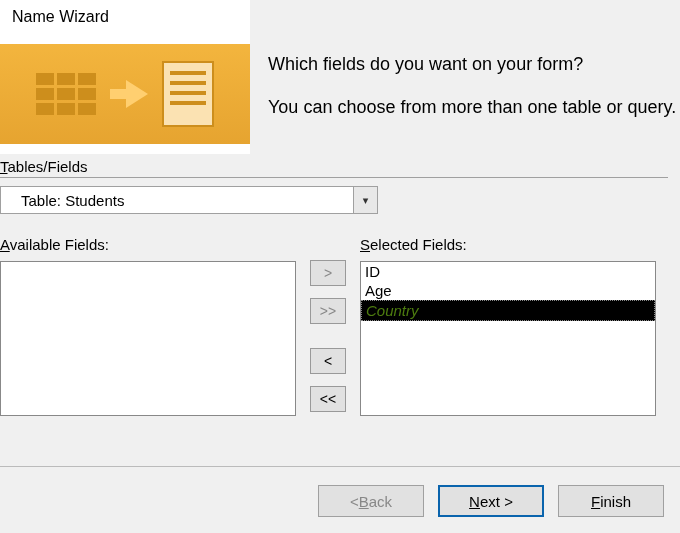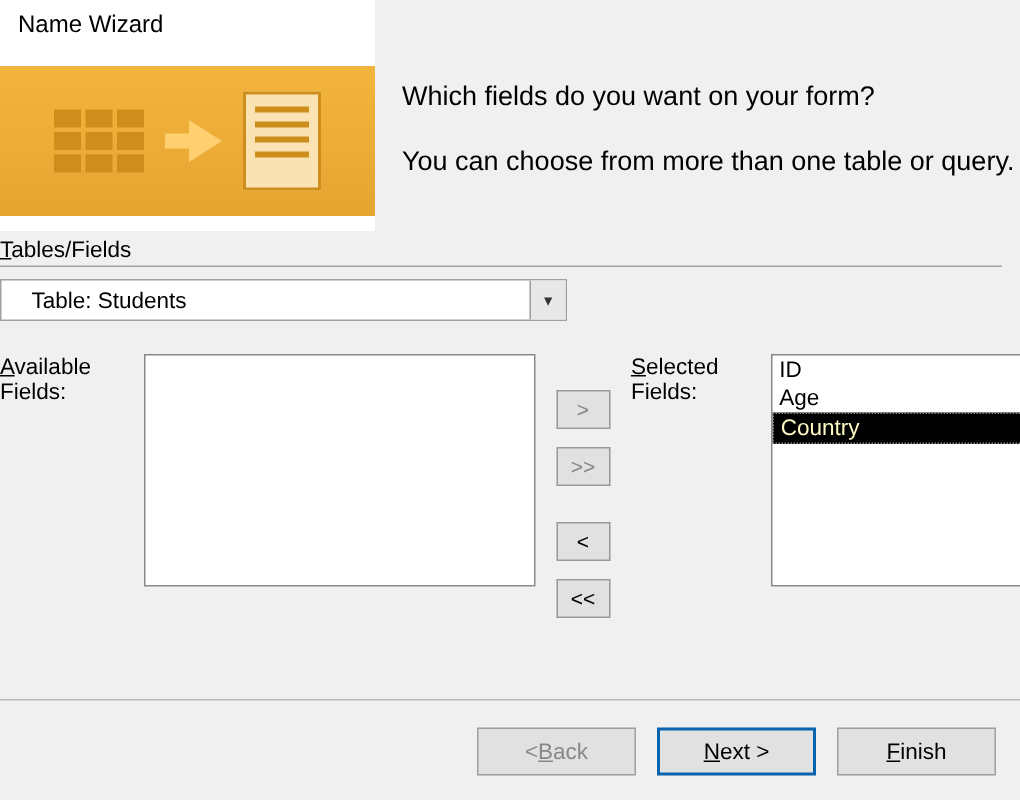--- a/index.html
+++ b/index.html
@@ -106,32 +106,32 @@
       justify-content: center;
     }
     .chev { font-size: 11px; color: #333; }
 
     .fields-area {
       display: flex;
       margin-top: 22px;
       padding-right: 12px;
       gap: 0;
     }
-    .field-col { display: flex; flex-direction: row; }
+    .field-col { display: flex; flex-direction: column; }
     .field-col-label { font-size: 15px; margin-bottom: 8px; }
     .listbox {
       border: 1px solid #888;
       background: #fff;
       width: 296px;
       height: 155px;
       overflow: hidden;
       font-size: 15px;
     }
     .listbox .item { padding: 0 4px; line-height: 19px; white-space: nowrap; }
-    .listbox .item.selected { background: #000; color: #fef9c3; border: 1px dotted #888; }
+    .listbox .item.selected { background: #000; color: #4d7c0f; border: 1px dotted #888; font-style: italic; }
 
     .move-buttons {
       display: flex;
       flex-direction: column;
       gap: 12px;
       padding: 0 14px;
       margin-top: 24px;
     }
     .move-buttons .group2 { margin-top: 12px; display:flex; flex-direction:column; gap:12px;}
     .mbtn {

